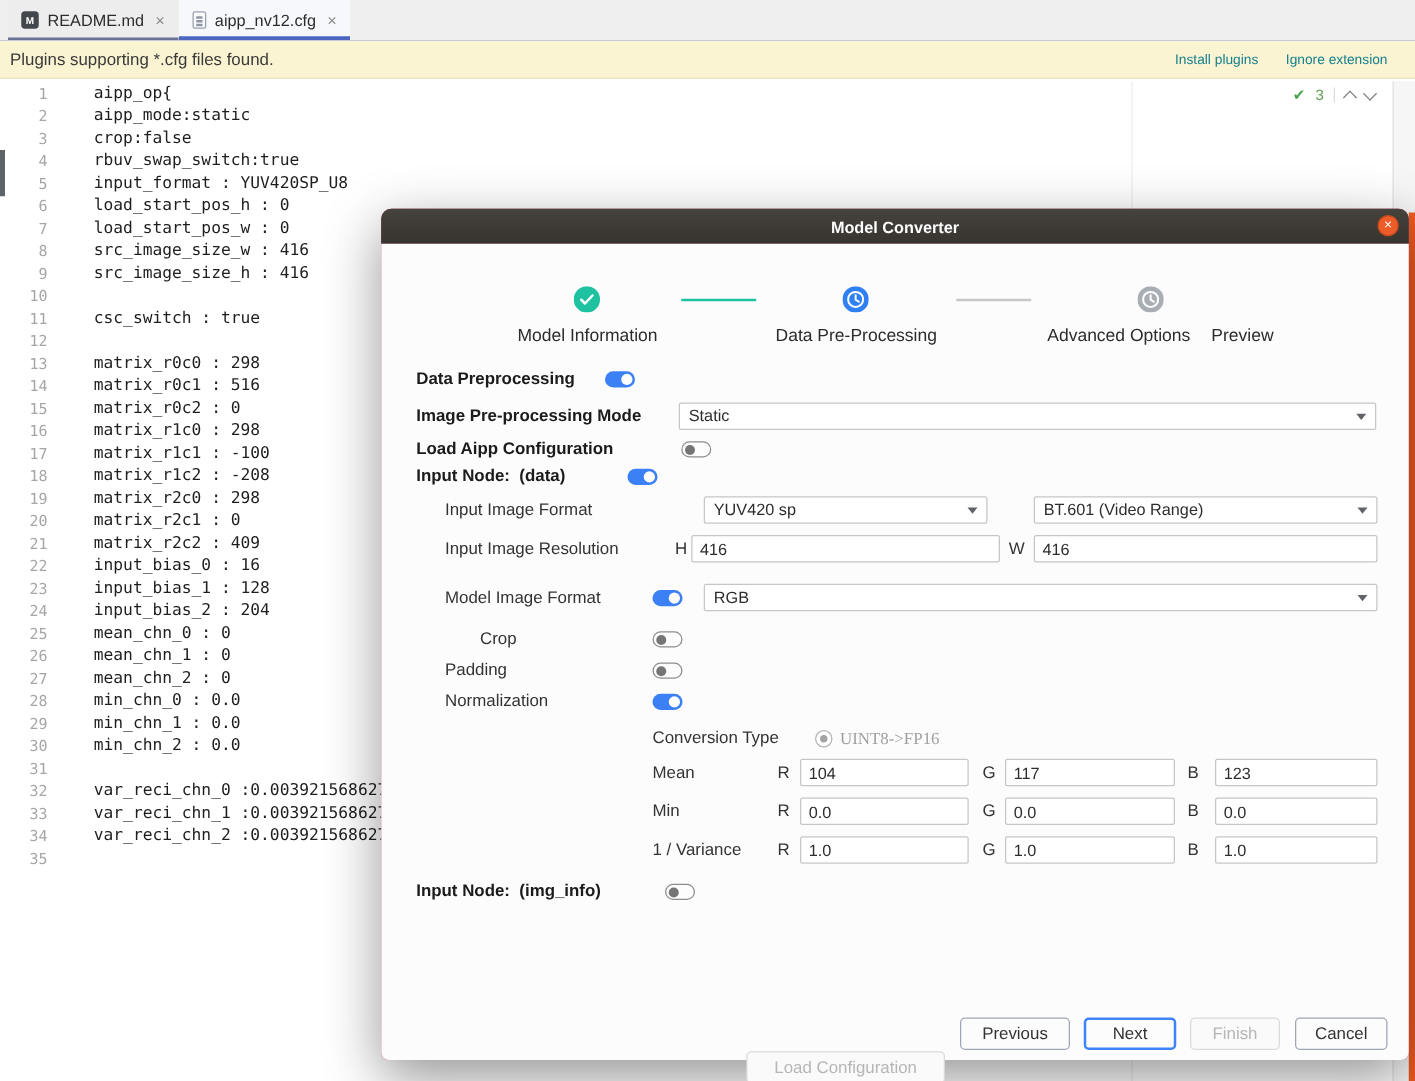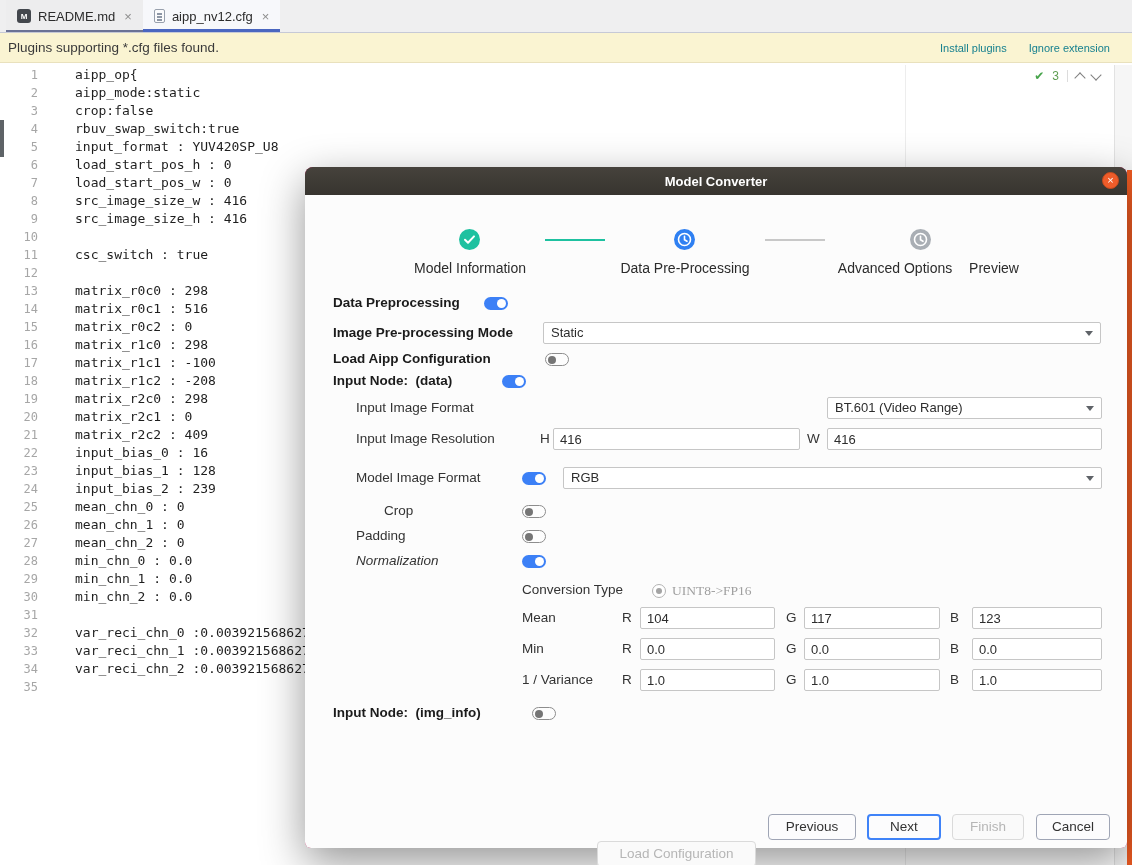--- a/index.html
+++ b/index.html
@@ -210,21 +210,21 @@
       <div class="cl">
           <span class="ln">22</span>
           <span class="ct">input_bias_0 : 16</span>
         </div>
       <div class="cl">
           <span class="ln">23</span>
           <span class="ct">input_bias_1 : 128</span>
         </div>
       <div class="cl">
           <span class="ln">24</span>
-          <span class="ct">input_bias_2 : 239</span>
+          <span class="ct">input_bias_2 : 204</span>
         </div>
       <div class="cl">
           <span class="ln">25</span>
           <span class="ct">mean_chn_0 : 0</span>
         </div>
       <div class="cl">
           <span class="ln">26</span>
           <span class="ct">mean_chn_1 : 0</span>
         </div>
       <div class="cl">
@@ -309,39 +309,40 @@
       <div class="flabel" style="left:28px;top:130px;">Image Pre-processing Mode</div>
       <div class="sel" style="left:238px;top:127px;width:558px;">Static</div>
 
       <div class="flabel" style="left:28px;top:156px;">Load Aipp Configuration</div>
       <div class="tgl off" style="left:240px;top:158px;"></div>
 
       <div class="flabel" style="left:28px;top:178px;">Input Node:  (data)</div>
       <div class="tgl on" style="left:197px;top:180px;"></div>
 
       <div class="slabel" style="left:51px;top:205px;">Input Image Format</div>
+      <div class="sel" style="left:258px;top:202px;width:227px;">YUV420 sp</div>
       <div class="sel" style="left:522px;top:202px;width:275px;">BT.601 (Video Range)</div>
 
       <div class="slabel" style="left:51px;top:236px;">Input Image Resolution</div>
       <div class="chlabel" style="left:235px;top:236px;">H</div>
       <input class="inp" style="left: 248px; top: 233px; width: 247px;" value="416">
       <div class="chlabel" style="left:502px;top:236px;">W</div>
       <input class="inp" style="left: 522px; top: 233px; width: 275px;" value="416">
 
       <div class="slabel" style="left:51px;top:275px;">Model Image Format</div>
       <div class="tgl on" style="left:217px;top:277px;"></div>
       <div class="sel" style="left:258px;top:272px;width:539px;">RGB</div>
 
       <div class="slabel" style="left:51px;top:308px;margin-left:28px;">Crop</div>
       <div class="tgl off" style="left:217px;top:310px;"></div>
 
       <div class="slabel" style="left:51px;top:333px;">Padding</div>
       <div class="tgl off" style="left:217px;top:335px;"></div>
 
-      <div class="slabel" style="left:51px;top:358px;font-style:italic;">Normalization</div>
+      <div class="slabel" style="left:51px;top:358px;">Normalization</div>
       <div class="tgl on" style="left:217px;top:360px;"></div>
 
       <div class="slabel" style="left:217px;top:387px;">Conversion Type</div>
       <div class="radio" style="left:347px;top:389px;"></div>
       <div class="glabel" style="left:367px;top:388px;">UINT8-&gt;FP16</div>
 
       <div class="slabel" style="left:217px;top:415px;">Mean</div>
       <div class="chlabel" style="left:317px;top:415px;">R</div>
       <input class="inp" style="left: 335px; top: 412px; width: 135px;" value="104">
       <div class="chlabel" style="left:481px;top:415px;">G</div>

